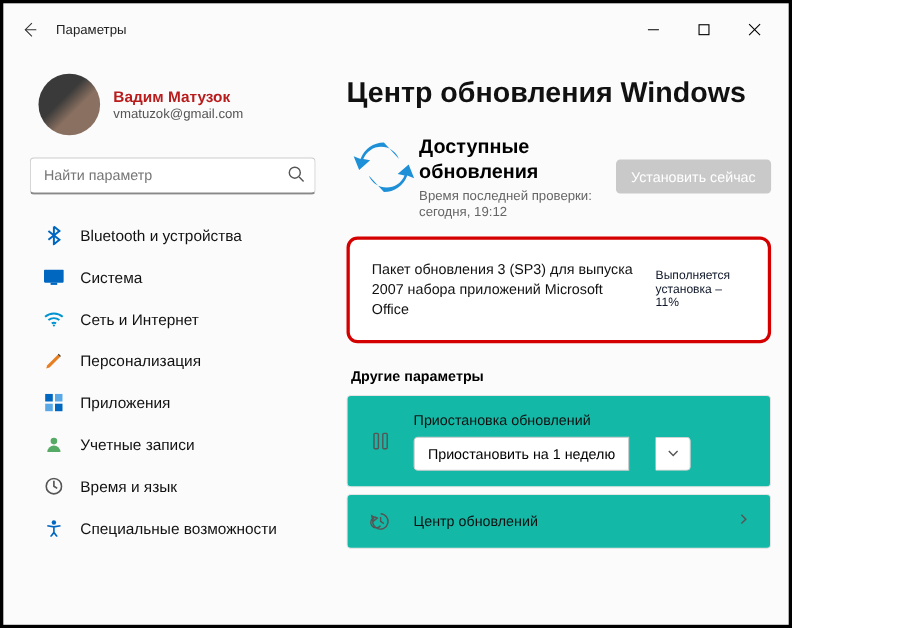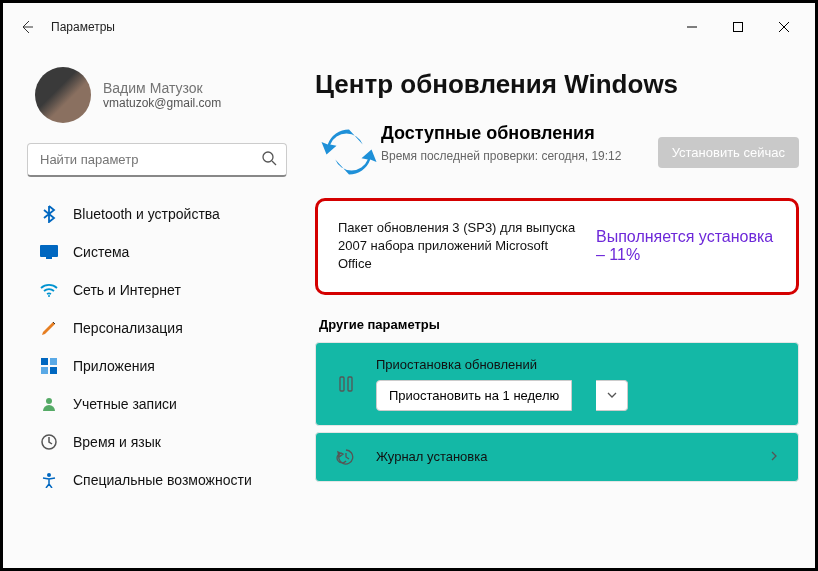--- a/index.html
+++ b/index.html
@@ -1,45 +1,45 @@
 <!DOCTYPE html>
 <html><head>
 <meta charset="utf-8">
 <style>
   * { box-sizing: border-box; margin: 0; padding: 0; font-family: 'Segoe UI', Arial, sans-serif; }
   body { background: #fff; }
-  .window { width: 818px; height: 571px; border: 3px solid #000; position: relative; display: flex; flex-direction: column; background: #fbfbfb; overflow: hidden; }
+  .window { width: 720px; height: 571px; border: 3px solid #000; position: relative; display: flex; flex-direction: column; background: #fbfbfb; overflow: hidden; }
   .titlebar { height: 48px; display: flex; align-items: center; padding: 0 8px; }
   .back-btn { width: 32px; height: 32px; display: flex; align-items: center; justify-content: center; cursor: pointer; }
   .title-text { font-size: 12px; margin-left: 8px; color: #222; }
   .win-controls { margin-left: auto; display: flex; }
   .win-btn { width: 46px; height: 32px; display: flex; align-items: center; justify-content: center; cursor: pointer; }
   .content { flex: 1; display: flex; overflow: hidden; }
   .sidebar { width: 300px; padding: 0 16px 0 24px; overflow: hidden; }
   .profile { display: flex; align-items: center; padding: 16px 0 20px 8px; }
   .avatar { width: 56px; height: 56px; border-radius: 50%; background: linear-gradient(135deg,#3a3a3a 40%,#8a7060 60%); margin-right: 12px; }
-  .profile-text .name { font-size: 14px; font-weight: 400; color: #737373; }
+  .profile-text .name { font-size: 14px; font-weight: 700; color: #b91c1c; }
   .profile-text .email { font-size: 12px; color: #555; }
   .search { position: relative; }
   .search input { width: 100%; height: 34px; border: 1px solid #ccc; border-bottom: 2px solid #888; border-radius: 4px; padding: 0 36px 0 12px; font-size: 13px; background: #fff; outline: none; }
   .search .sicon { position: absolute; right: 10px; top: 7px; color: #555; }
   .nav { margin-top: 18px; }
   .nav-item { display: flex; align-items: center; height: 38px; padding: 0 12px; border-radius: 4px; cursor: pointer; font-size: 14px; color: #111; }
   .nav-item .ni-icon { width: 20px; height: 20px; margin-right: 14px; display: flex; align-items: center; justify-content: center; }
   .main { flex: 1; padding: 18px 16px 0 12px; overflow: hidden; }
   .main h1 { font-size: 26px; font-weight: 600; color: #111; margin-bottom: 22px; }
   .update-header { display: flex; align-items: flex-start; gap: 2px; padding-left: 4px; }
   .spin-icon { width: 60px; height: 60px; flex-shrink: 0; }
   .uh-text { flex: 1; }
   .uh-text .t1 { font-size: 18px; font-weight: 600; line-height: 1.25; }
   .uh-text .t2 { font-size: 12px; color: #666; margin-top: 4px; }
   .install-btn { background: #c9c9c9; color: #fff; border: none; border-radius: 4px; padding: 8px 14px; font-size: 13px; cursor: default; align-self: center; }
   .update-item { margin-top: 16px; border: 3px solid #d40000; border-radius: 10px; padding: 18px 20px; display: flex; align-items: center; justify-content: space-between; background: #fff; gap: 18px; }
   .update-item .ui-name { font-size: 13px; color: #111; max-width: 240px; line-height: 1.4; }
-  .update-item .ui-status { font-size: 16px; color: #6d28d9; }
+  .update-item .ui-status { font-size: 11px; color: #0f172a; }
   .section-label { font-size: 13px; font-weight: 600; margin: 22px 0 10px 4px; }
   .setting-row { border: 1px solid #e5e5e5; border-radius: 4px; background: #14b8a6; padding: 14px 18px; display: flex; align-items: center; gap: 18px; margin-bottom: 6px; }
   .setting-row .sr-icon { width: 24px; color: #555; flex-shrink: 0; display:flex; align-items:center; justify-content:center; }
   .setting-row .sr-body { flex: 1; }
   .setting-row .sr-title { font-size: 13px; color: #111; }
   .pause-select { display: flex; margin-top: 8px; gap: 24px; }
   .pause-select .sel { border: 1px solid #ccc; border-radius: 4px 0 0 4px; padding: 7px 12px; font-size: 13px; background: #fff; }
   .pause-select .chev { border: 1px solid #ccc; border-left: none; border-radius: 0 4px 4px 0; width: 32px; display: flex; align-items: center; justify-content: center; background: #fff; cursor: pointer; }
   .chev-right { color: #555; }
 </style>
@@ -210,21 +210,21 @@
       </div>
 
       <div class="setting-row">
         <div class="sr-icon">
             <svg width="20" height="20" viewBox="0 0 20 20">
               <path d="M10 3a7 7 0 11-6 3l-2-1 1 5 4-3-2-1a5 5 0 105 8" stroke="#555" fill="none" stroke-width="1.3"></path>
               <path d="M10 6v4l3 2" stroke="#555" fill="none" stroke-width="1.3"></path>
             </svg>
           </div>
         <div class="sr-body">
-          <div class="sr-title">Журнал установка</div>
+          <div class="sr-title">Центр обновлений</div>
         </div>
         <div class="chev-right"><svg width="12" height="12" viewBox="0 0 12 12">
               <path d="M4 2l4 4-4 4" stroke="#555" fill="none" stroke-width="1.3"></path>
             </svg></div>
       </div>
     </main>
   </div>
 </div>
 
 </body></html>

